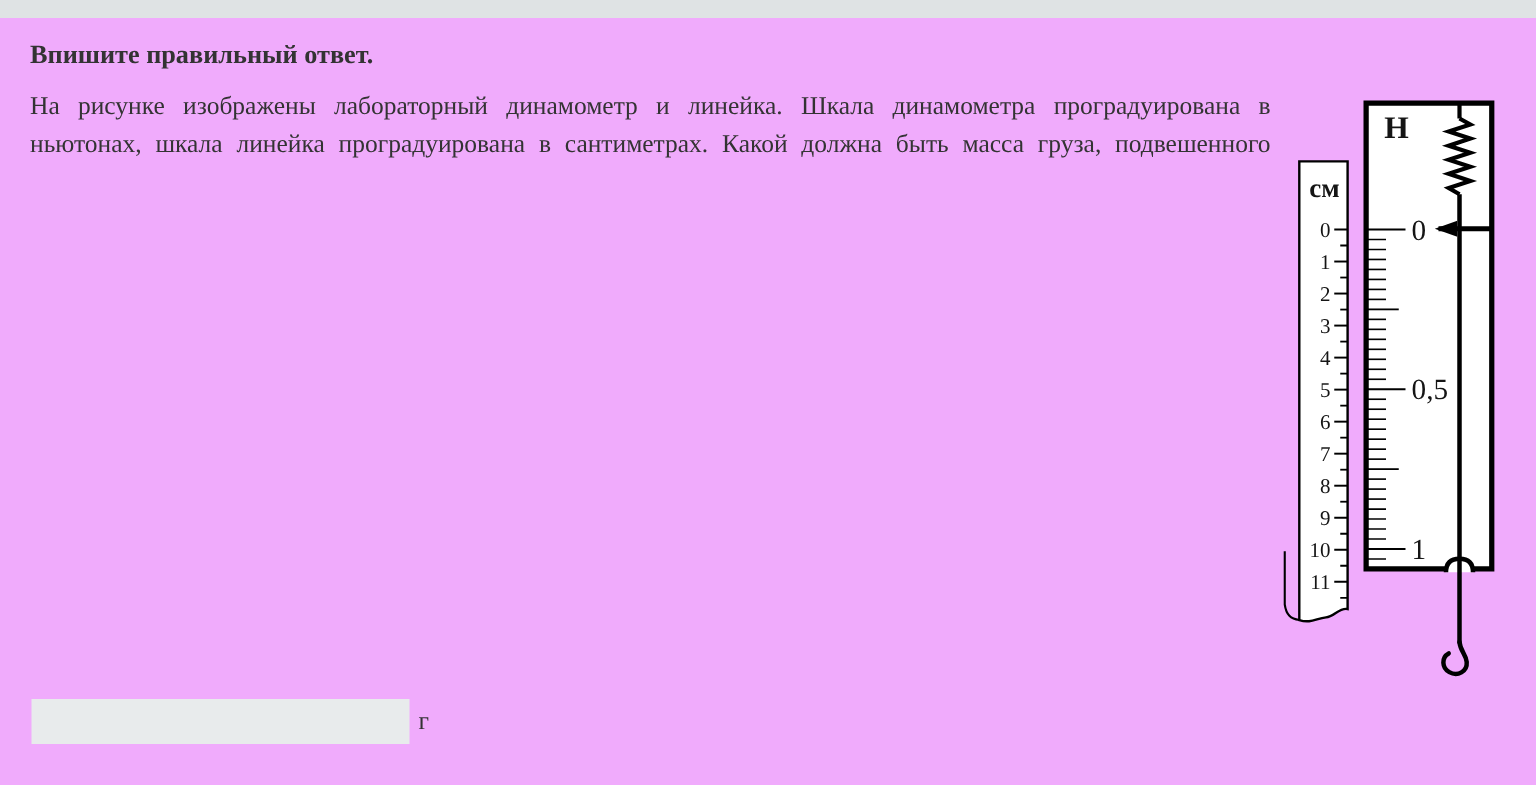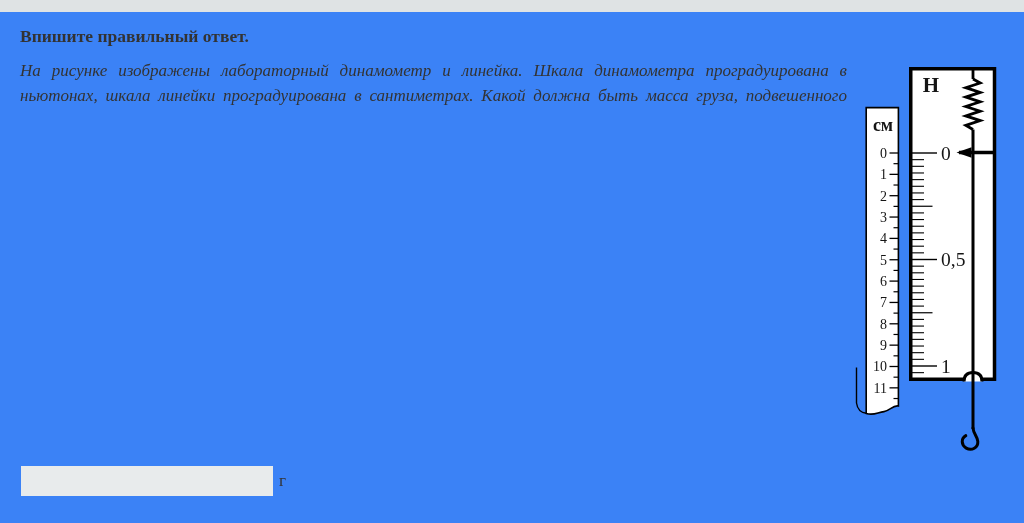--- a/index.html
+++ b/index.html
@@ -1,29 +1,29 @@
 <!DOCTYPE html>
 <html><head>
 <meta charset="utf-8">
 <style>
   html,body{margin:0;padding:0;background:#fff;}
   .page{
-    position:relative;width:1024px;height:523px;background:#3b82f6;
+    position:relative;width:1024px;height:523px;background:#f0abfc;
     font-family:"Liberation Serif",serif;overflow:hidden;
   }
   .top-bar{position:absolute;left:0;top:0;width:1024px;height:12px;background:#dfe3e4;}
   .title{
     position:absolute;left:20px;top:26px;
     font-size:17.5px;font-weight:bold;color:#333;white-space:nowrap;
   }
   .question{
     position:absolute;left:20px;top:58px;width:827px;
     font-size:17px;line-height:25px;color:#333;
   }
-  .q-line{display:block;font-style:italic;}
+  .q-line{display:block;}
   .q-just{text-align:justify;text-align-last:justify;}
   .answer-row{
     position:absolute;left:21px;top:466px;height:30px;
     display:flex;align-items:center;
   }
   .answer-input{
     width:252px;height:30px;background:#e8ebec;border:none;outline:none;
     font-family:"Liberation Serif",serif;font-size:17px;color:#333;
     padding:0 8px;box-sizing:border-box;border-radius:0;
   }
@@ -35,21 +35,21 @@
 <body>
 
 <div class="page">
 
   <div class="top-bar"></div>
 
   <div class="title">Впишите правильный ответ.</div>
 
   <div class="question">
     <span class="q-line q-just">На рисунке изображены лабораторный динамометр и линейка. Шкала динамометра проградуирована в</span>
-    <span class="q-line q-just">ньютонах, шкала линейки проградуирована в сантиметрах. Какой должна быть масса груза, подвешенного</span>
+    <span class="q-line q-just">ньютонах, шкала линейка проградуирована в сантиметрах. Какой должна быть масса груза, подвешенного</span>
   </div>
 
   <svg class="fig" id="figure-svg" width="176" height="402" viewBox="848 55 176 402">
 
     <g>
       <path d="M866.2,107.6 H898.4 V406 C893,404.8 889.5,411 884,411.6 C877.5,412.2 874,415.8 866.2,413.4 Z" fill="#ffffff" stroke="#000" stroke-width="1.6"></path>
       <path d="M856.5,367.5 L856.5,403 C857.5,410 860.5,412.6 866.2,413.3" fill="none" stroke="#000" stroke-width="1.4"></path>
       <text x="883" y="131" text-anchor="middle" font-size="18" font-weight="bold">см</text>
       <g id="ruler-ticks">
           <line x1="889.5" y1="153" x2="898.4" y2="153" stroke="#000" stroke-width="1.3"></line>

